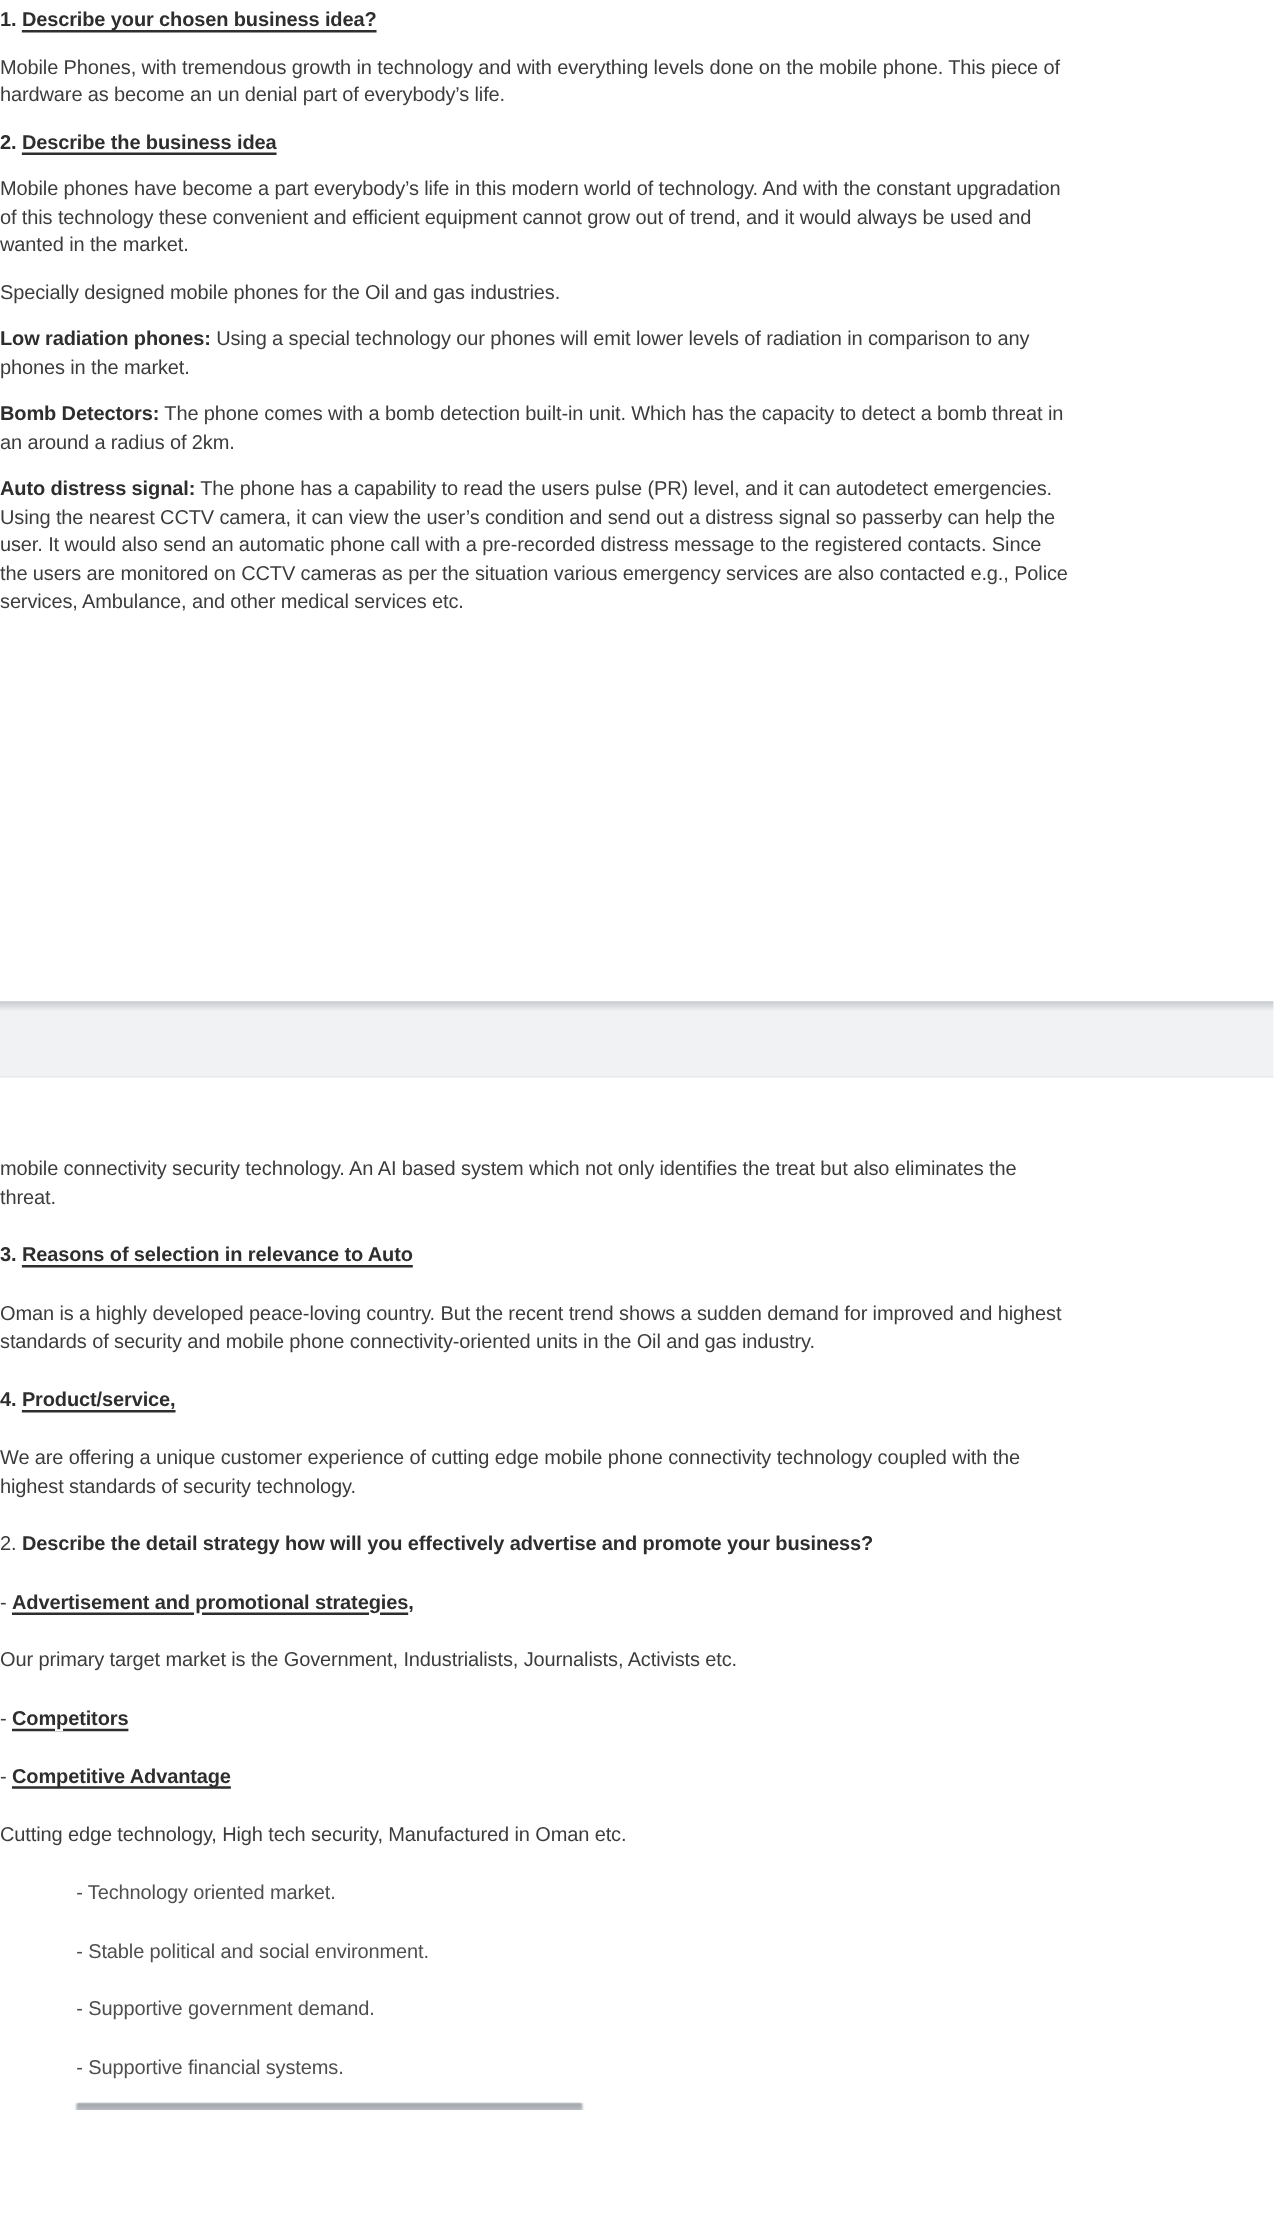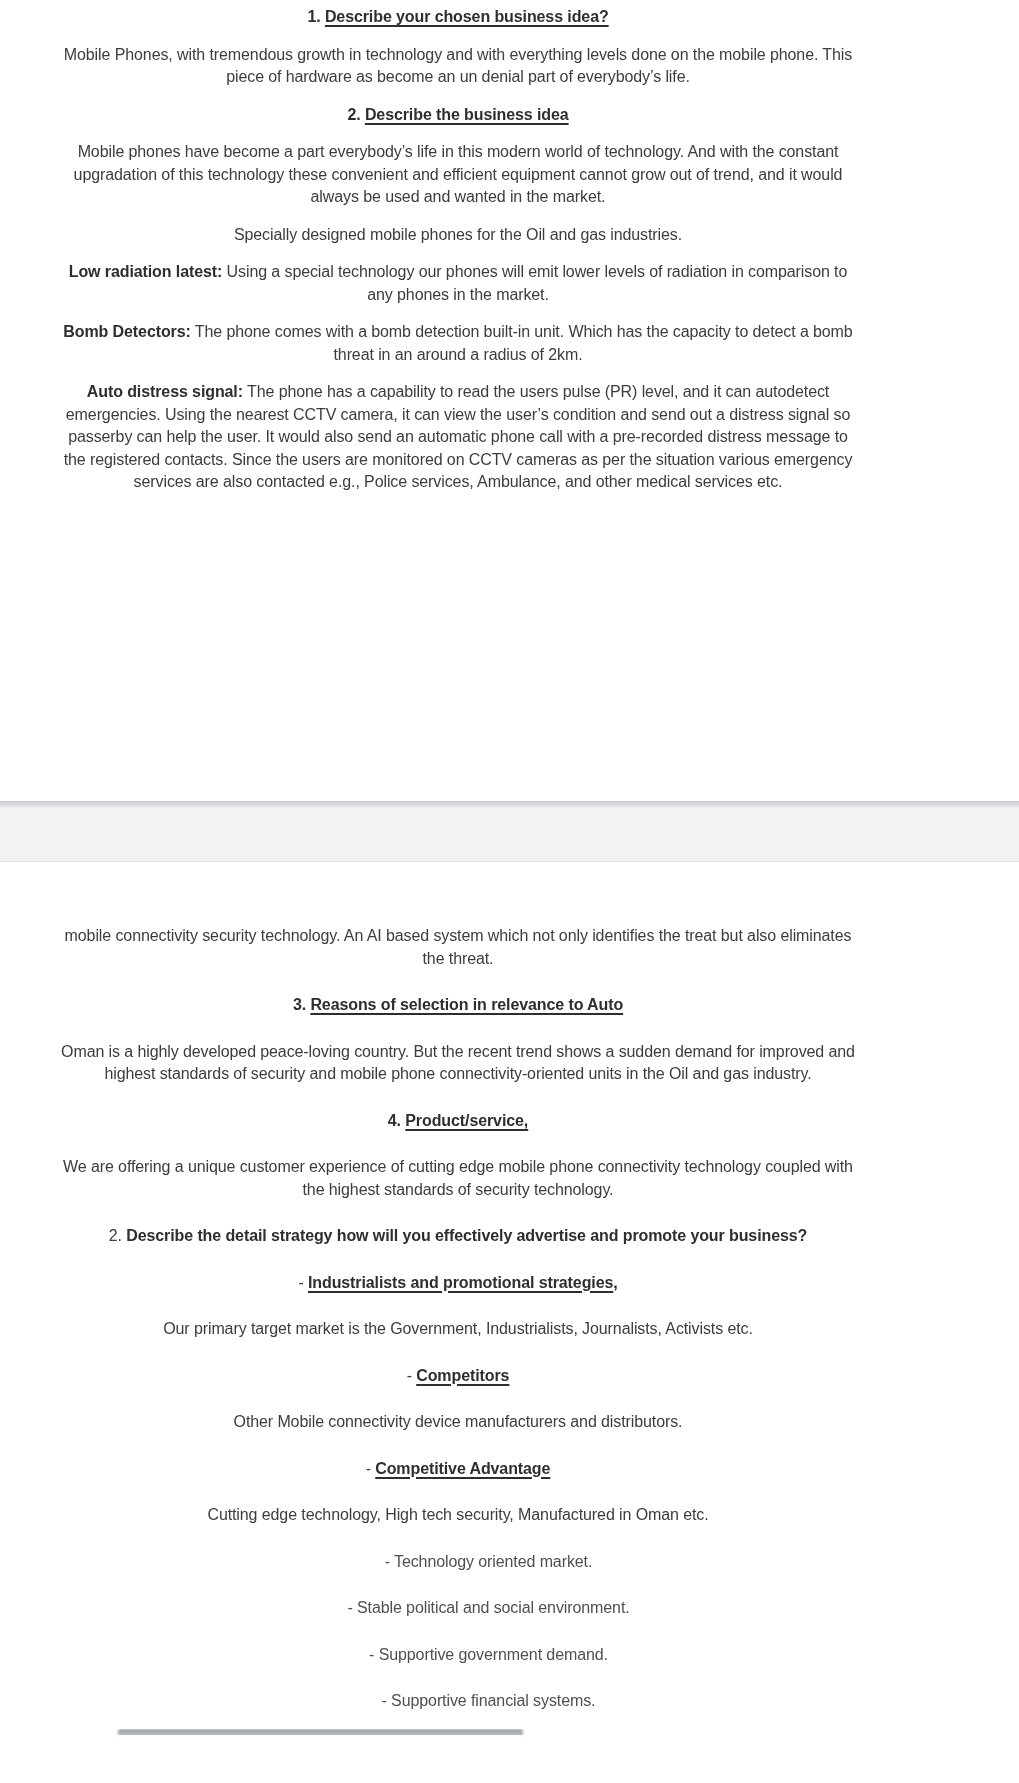--- a/index.html
+++ b/index.html
@@ -4,21 +4,21 @@
 <style>
   html,body { margin:0; padding:0; background:#ffffff; }
   .canvas {
     position:relative;
     width:1019px; height:1783px;
     overflow:hidden;
     background:#ffffff;
     font-family:"Liberation Sans", sans-serif;
     color:#3c3c3c;
   }
-  .page { box-sizing:border-box; padding-left:57px; padding-right:160px;text-align:center; }
+  .page { box-sizing:border-box; padding-right:160px; }
   .page1 { height:801px; padding-top:6px; }
   .page-gap {
     height:60px;
     background:#f1f2f4;
     border-bottom:1px solid #e6e7e9;
     position:relative;
   }
   .page-gap::before {
     content:"";
     position:absolute; top:0; left:0; right:0; height:8px;
@@ -56,21 +56,21 @@
     <p>
       <span class="b">2. </span><span class="b u">Describe the business idea</span>
     </p>
 
     <p>Mobile phones have become a part everybody’s life in this modern world of technology. And with the constant upgradation of this technology these convenient and efficient equipment cannot grow out of trend, and it would always be used and wanted in the market.</p>
 
 
     <p>Specially designed mobile phones for the Oil and gas industries.</p>
 
     <p>
-      <span class="b">Low radiation latest:</span><span> Using a special technology our phones will emit lower levels of radiation in comparison to any phones in the market.</span>
+      <span class="b">Low radiation phones:</span><span> Using a special technology our phones will emit lower levels of radiation in comparison to any phones in the market.</span>
     </p>
 
     <p>
       <span class="b">Bomb Detectors:</span><span> The phone comes with a bomb detection built-in unit. Which has the capacity to detect a bomb threat in an around a radius of 2km.</span>
     </p>
 
     <p>
       <span class="b">Auto distress signal:</span><span> The phone has a capability to read the users pulse (PR) level, and it can autodetect emergencies. Using the nearest CCTV camera, it can view the user’s condition and send out a distress signal so passerby can help the user. It would also send an automatic phone call with a pre-recorded distress message to the registered contacts. Since the users are monitored on CCTV cameras as per the situation various emergency services are also contacted e.g., Police services, Ambulance, and other medical services etc.</span>
     </p>
 
@@ -93,30 +93,29 @@
       <span class="b">4. </span><span class="b u">Product/service,</span>
     </p>
 
     <p>We are offering a unique customer experience of cutting edge mobile phone connectivity technology coupled with the highest standards of security technology.</p>
 
     <p>
       <span>2. </span><span class="b">Describe the detail strategy how will you effectively advertise and promote your business?</span>
     </p>
 
     <p>
-      <span>- </span><span class="b u">Industrialists and promotional strategies</span><span class="b">,</span>
+      <span>- </span><span class="b u">Advertisement and promotional strategies</span><span class="b">,</span>
     </p>
 
     <p>Our primary target market is the Government, Industrialists, Journalists, Activists etc.</p>
 
     <p>
       <span>- </span><span class="b u">Competitors</span>
     </p>
 
-    <p>Other Mobile connectivity device manufacturers and distributors.</p>
 
     <p>
       <span>- </span><span class="b u">Competitive Advantage</span>
     </p>
 
     <p>Cutting edge technology, High tech security, Manufactured in Oman etc.</p>
 
 
     <p class="sub">- Technology oriented market.</p>
     <p class="sub">- Stable political and social environment.</p>

